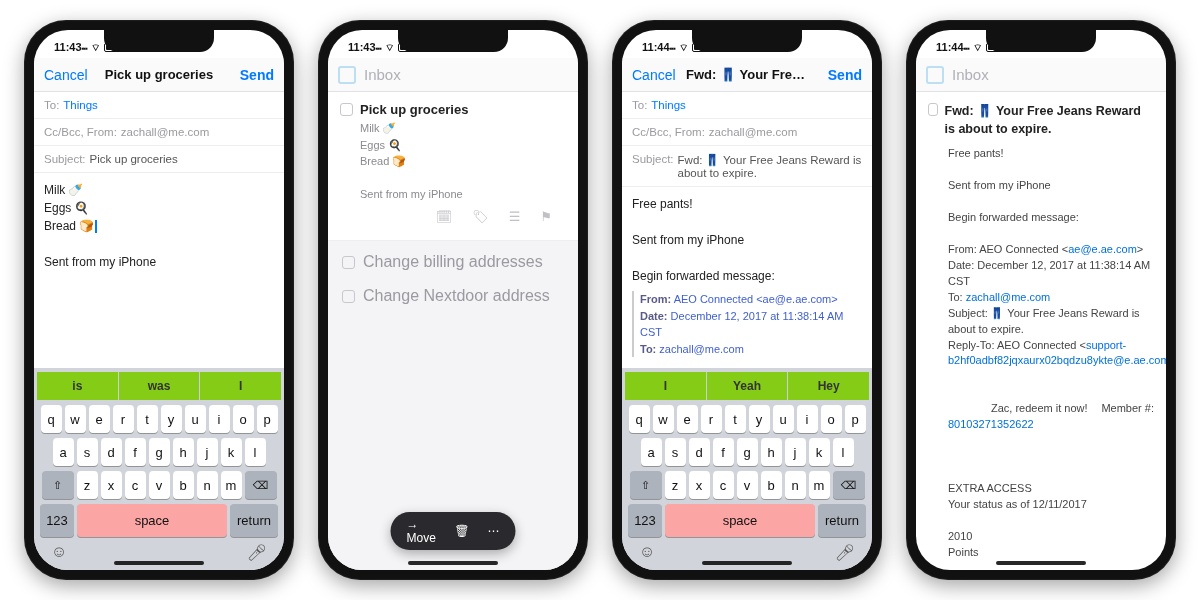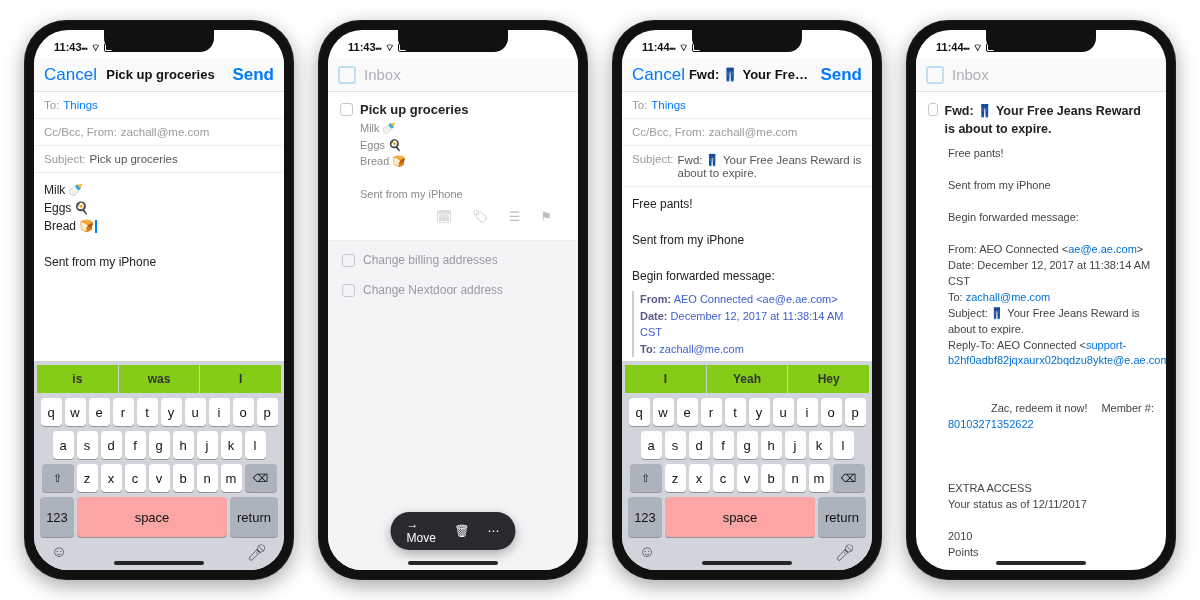--- a/index.html
+++ b/index.html
@@ -62,21 +62,21 @@
   .navbar {
     height: 34px;
     border-bottom: 1px solid #e2e2e6;
     display:flex;
     align-items:center;
     justify-content:space-between;
     padding: 0 10px;
     font-size:13px;
     background:#fafafa;
   }
-  .nav-left, .nav-right { color:#007aff; font-size:17px; min-width:50px; }
+  .nav-left, .nav-right { color:#007aff; font-size:14px; min-width:50px; }
   .nav-right { text-align:right; font-weight:600; }
   .nav-title { font-weight:600; font-size:13px; color:#111; flex:1; text-align:center; overflow:hidden; text-overflow:ellipsis; white-space:nowrap; padding:0 4px;}
   .app-icon-box {
     width:18px; height:18px; border:2px solid #bcdff2; border-radius:3px;
   }
 
   .content { flex:1; overflow:hidden; display:flex; flex-direction:column; font-size:12px; color:#222; }
   .field-row {
     padding: 7px 10px;
     border-bottom:1px solid #eee;
@@ -94,21 +94,21 @@
   .fwd-header .k { font-weight:600; color:#5a5a8a;}
   .fwd-header .v { color:#4060d0; }
   .task-section { padding:10px 12px; border-bottom:1px solid #eee; }
   .task-checkbox {
     width:13px; height:13px; border:1.5px solid #c7c7cd; border-radius:3px; display:inline-block; vertical-align:top; margin-top:1px;
   }
   .task-title { font-weight:600; font-size:13px; color:#222; }
   .task-body { margin-left:20px; font-size:11px; color:#8a8a90; line-height:1.5; margin-top:3px; white-space:pre-wrap;}
   .thin-toolbar { display:flex; justify-content:flex-end; gap:20px; padding:6px 14px; color:#c0c0c6; font-size:13px;}
   .plain-tasks { padding:4px 0; background:#f4f4f6; flex:1; }
-  .plain-task { padding:8px 14px; color:#9a9aa0; font-size:12px; display:flex; align-items:center; gap:8px;}
+  .plain-task { padding:8px 14px; color:#9a9aa0; font-size:16px; display:flex; align-items:center; gap:8px;}
   .floating-bar {
     position:absolute; bottom:20px; left:50%; transform:translateX(-50%);
     background:#2a2a2e; color:#fff; border-radius:22px; height:38px;
     display:flex; align-items:center; gap:18px; padding:0 16px; font-size:12px;
     box-shadow:0 4px 12px rgba(0,0,0,0.3);
   }
   .home-indicator {
     position:absolute; bottom:5px; left:50%; transform:translateX(-50%);
     width:90px; height:4px; background:#111; border-radius:3px; opacity:0.9;
   }
@@ -123,21 +123,21 @@
   .krow { display:flex; justify-content:center; gap:3px; margin-top:5px; }
   .kkey {
     background:#fff; border-radius:4px; box-shadow:0 1px 0 rgba(0,0,0,0.3);
     width:21px; height:28px; display:flex; align-items:center; justify-content:center;
     font-size:13px; color:#111;
   }
   .kkey.wide { width:32px; background:#adb3bd; font-size:11px;}
   .kkey.gray { background:#adb3bd; }
   .kkey.space { flex:1; background:#fca5a5; }
   .krow.bottom { padding:0 3px; }
-  .krow.bottom .kkey { height:40px; }
+  .krow.bottom .kkey { height:33px; }
   .kb-below { display:flex; justify-content:space-between; padding:6px 14px 2px; color:#555; font-size:16px;}
   .link { color:#0070d8; }
 
   .scroll { overflow-y:auto; }
   .scroll::-webkit-scrollbar{width:0;}
 </style>
 </head>
 <body>
 
 <div class="phone">

